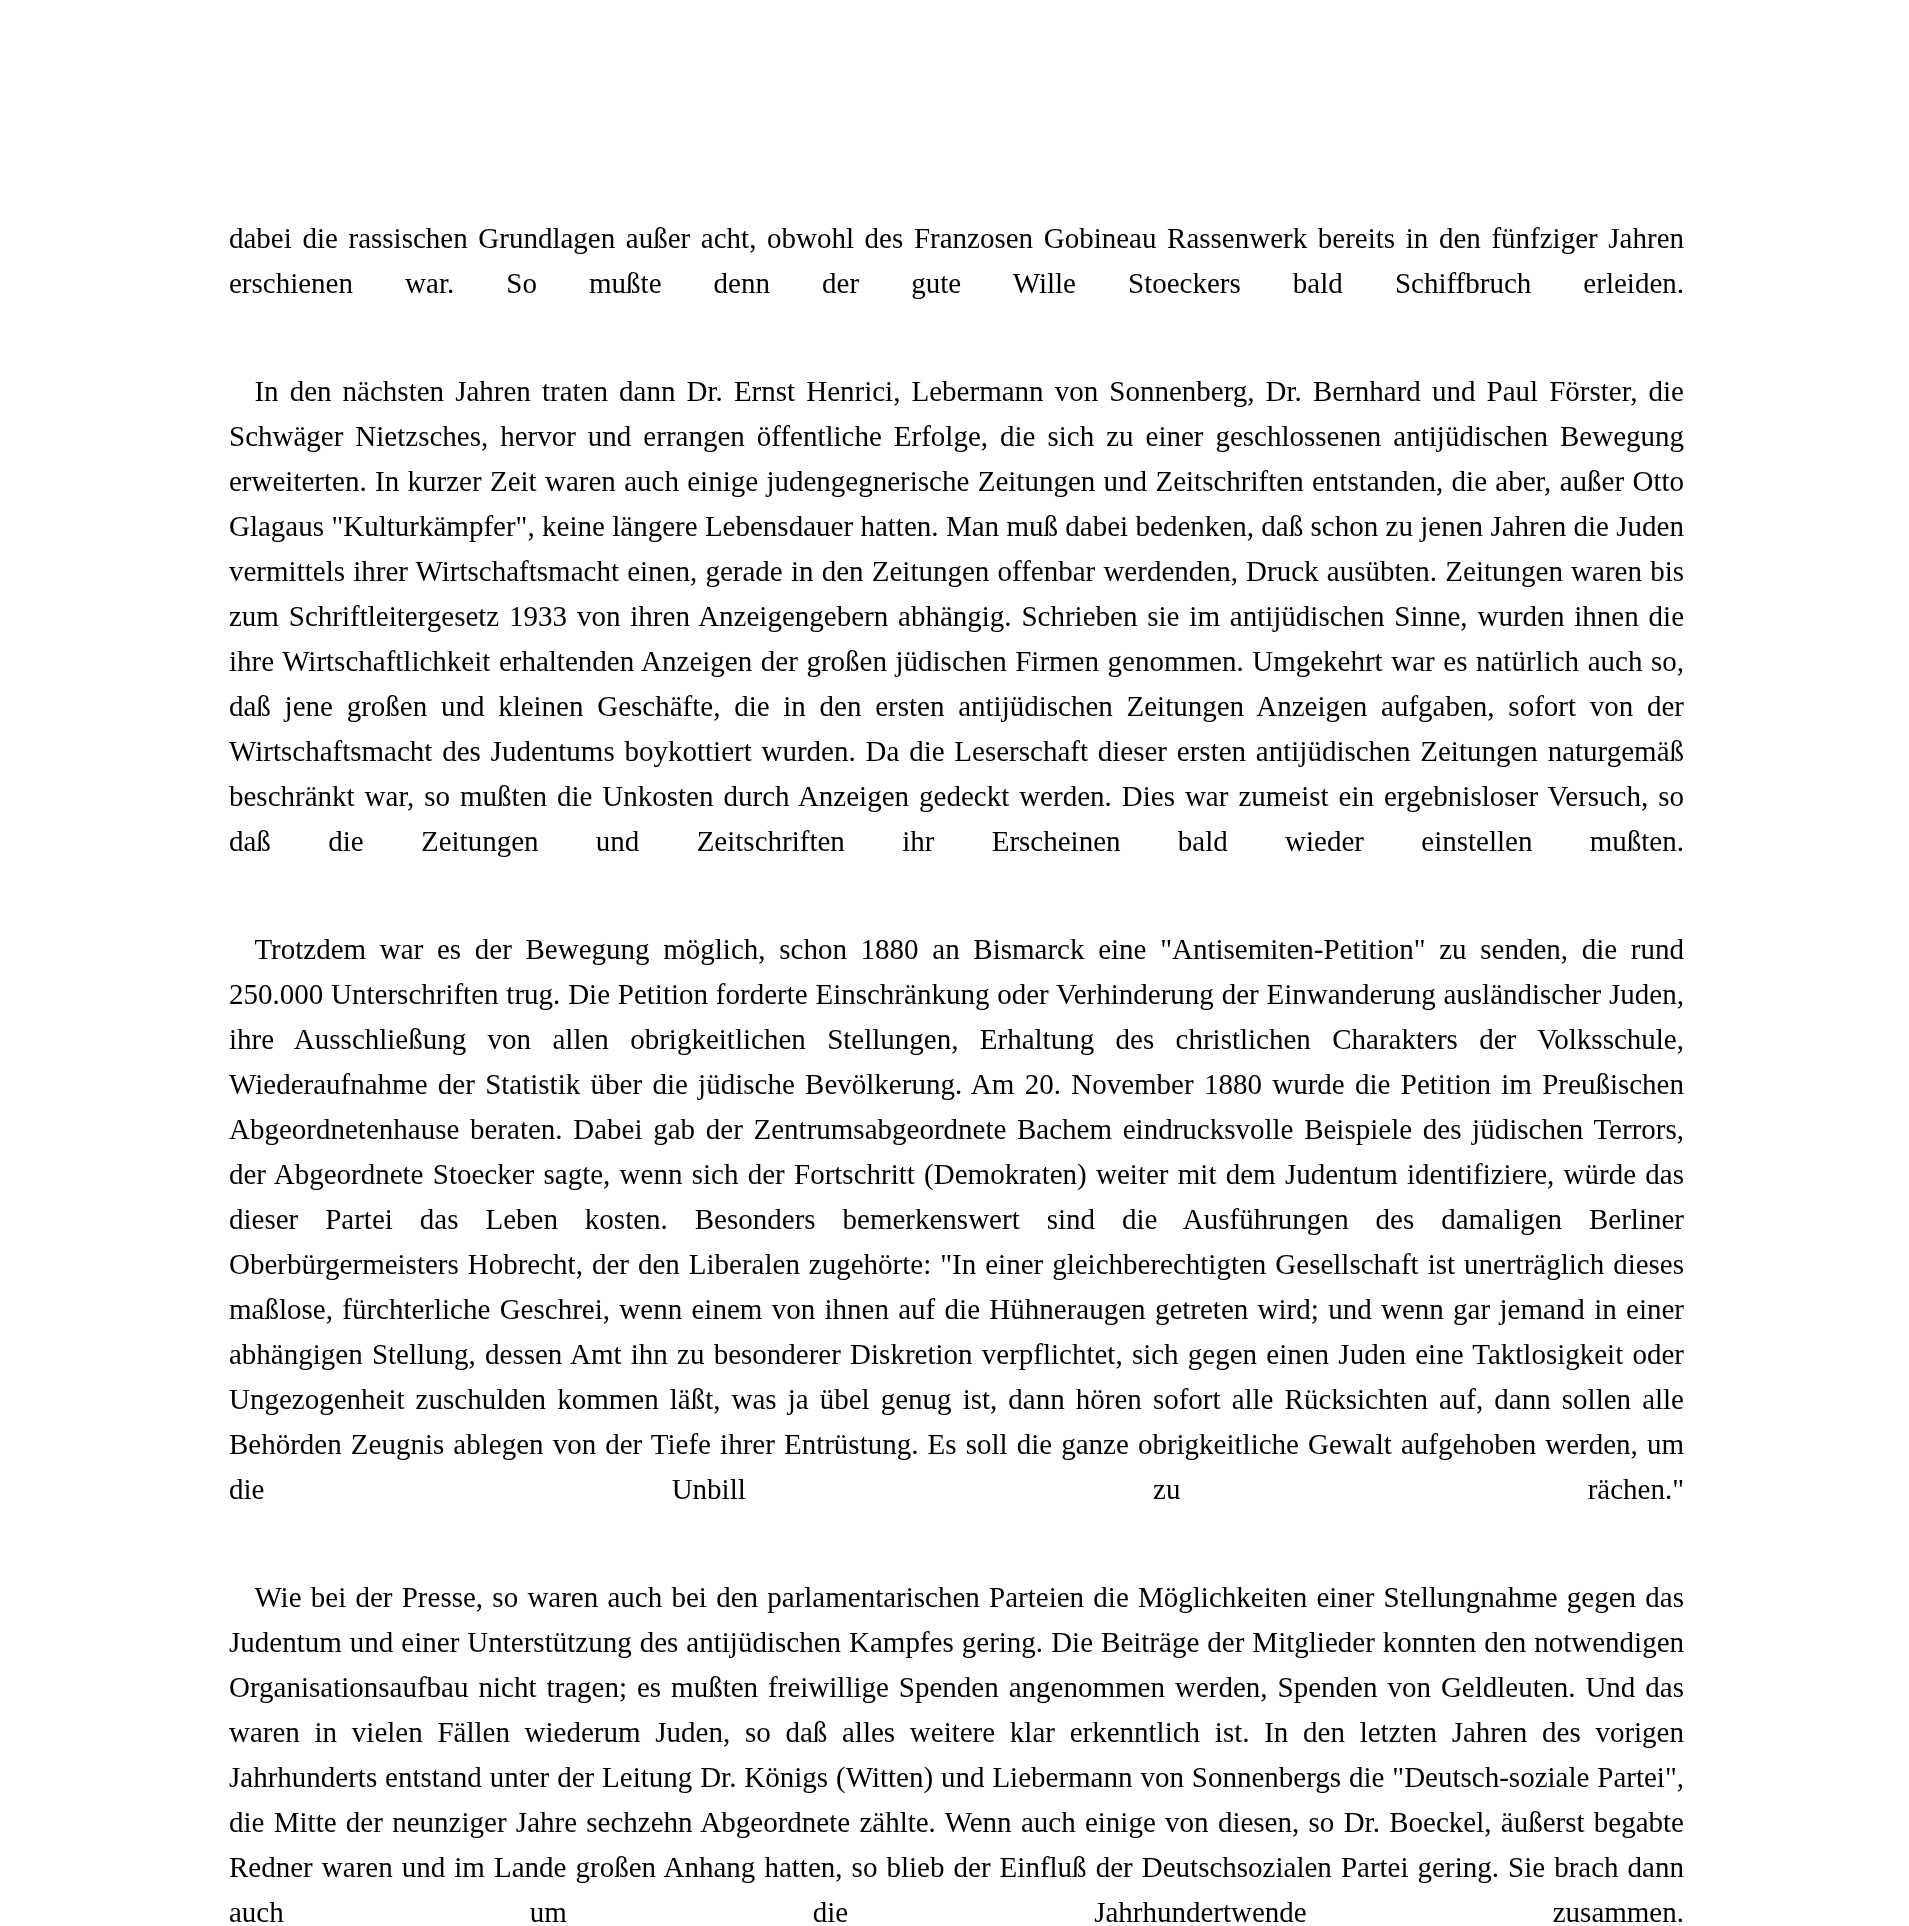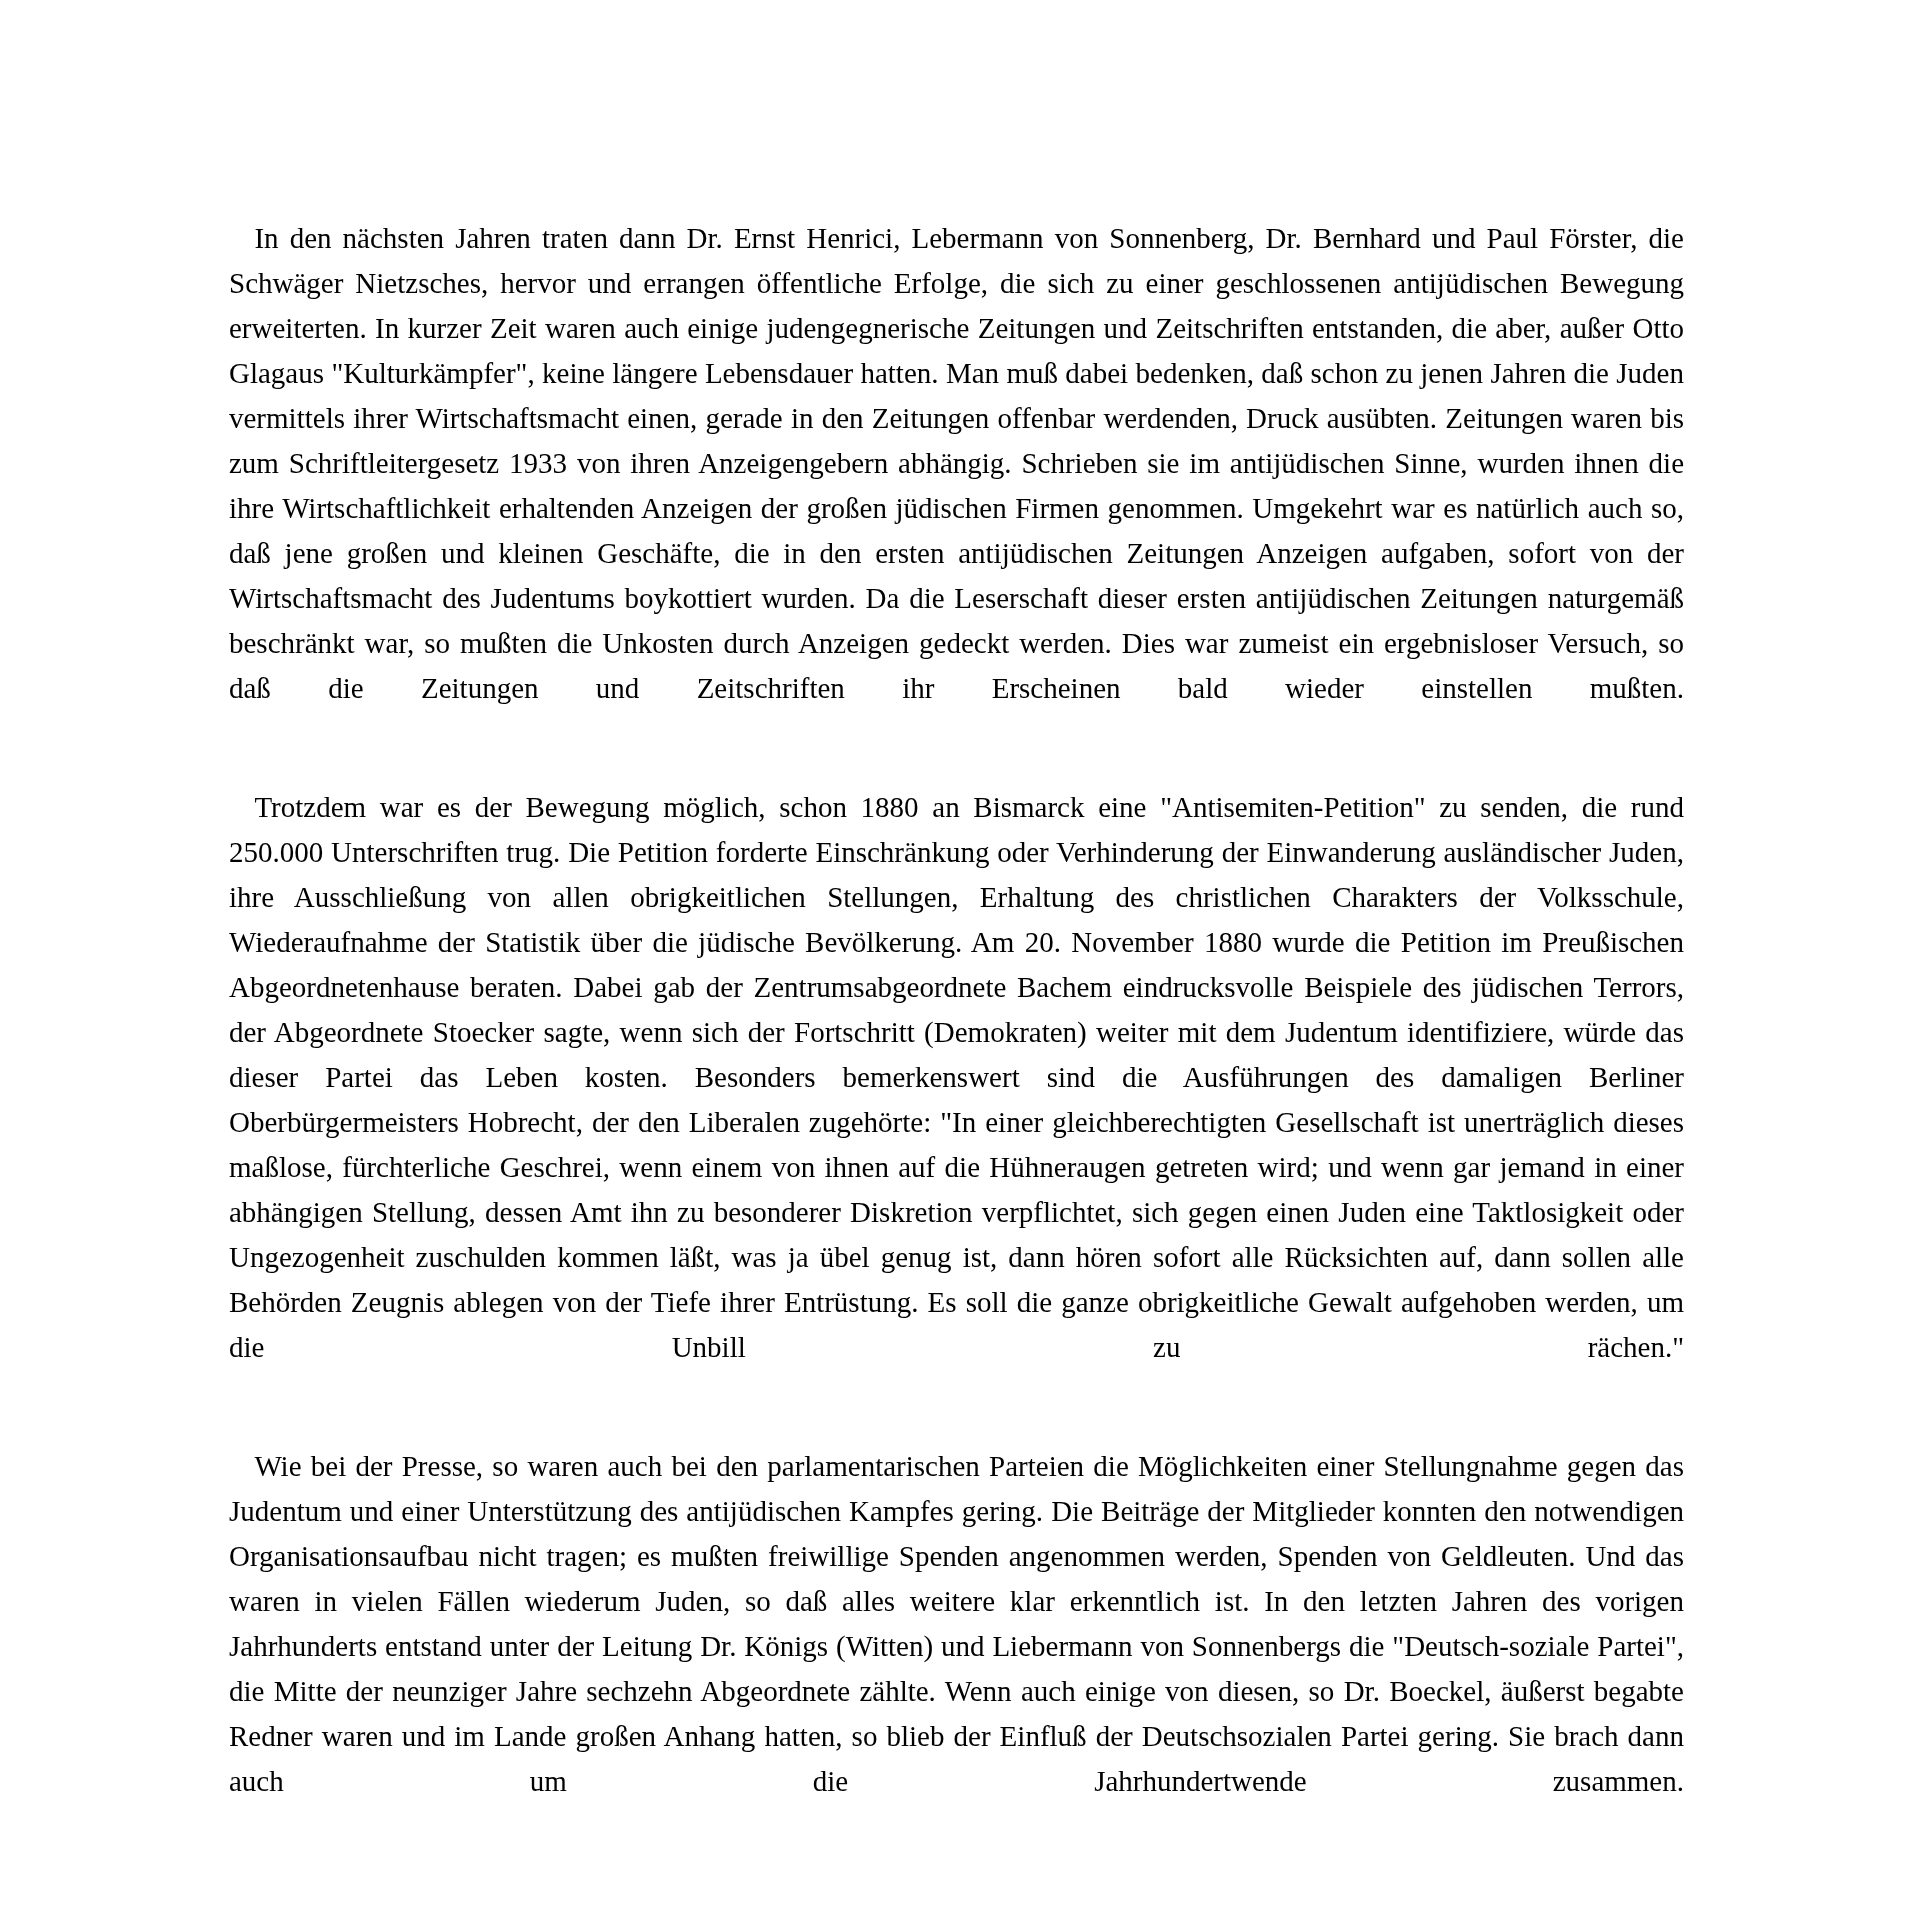--- a/index.html
+++ b/index.html
@@ -32,39 +32,40 @@
     text-align: justify;
     text-justify: inter-word;
     font-size: 29px;
     line-height: 45px;
     letter-spacing: 0px;
     word-spacing: 0px;
     hyphens: none;
     -webkit-hyphens: none;
   }
   .para + .para {
-    margin-top: 29px;
+    margin-top: 18px;
   }
   .para.indent {
     text-indent: 25.4px;
   }
   
   .para::after {
     content: "";
     display: inline-block;
     width: 100%;
   }
 </style>
 </head>
 <body>
 
 <div class="page">
 
   <div class="text-column">
 
+    <p class="para">dabei die rassischen Grundlagen außer acht, obwohl des Franzosen Gobineau Rassenwerk bereits in den fünfziger Jahren erschienen war. So mußte denn der gute Wille Stoeckers bald Schiffbruch erleiden.</p>
 
     <p class="para indent">In den nächsten Jahren traten dann Dr. Ernst Henrici, Lebermann von Sonnenberg, Dr. Bernhard und Paul Förster, die Schwäger Nietzsches, hervor und errangen öffentliche Erfolge, die sich zu einer geschlossenen antijüdischen Bewegung erweiterten. In kurzer Zeit waren auch einige judengegnerische Zeitungen und Zeitschriften entstanden, die aber, außer Otto Glagaus "Kulturkämpfer", keine längere Lebensdauer hatten. Man muß dabei bedenken, daß schon zu jenen Jahren die Juden vermittels ihrer Wirtschaftsmacht einen, gerade in den Zeitungen offenbar werdenden, Druck ausübten. Zeitungen waren bis zum Schriftleitergesetz 1933 von ihren Anzeigengebern abhängig. Schrieben sie im antijüdischen Sinne, wurden ihnen die ihre Wirtschaftlichkeit erhaltenden Anzeigen der großen jüdischen Firmen genommen. Umgekehrt war es natürlich auch so, daß jene großen und kleinen Geschäfte, die in den ersten antijüdischen Zeitungen Anzeigen aufgaben, sofort von der Wirtschaftsmacht des Judentums boykottiert wurden. Da die Leserschaft dieser ersten antijüdischen Zeitungen naturgemäß beschränkt war, so mußten die Unkosten durch Anzeigen gedeckt werden. Dies war zumeist ein ergebnisloser Versuch, so daß die Zeitungen und Zeitschriften ihr Erscheinen bald wieder einstellen mußten.</p>
 
     <p class="para indent">Trotzdem war es der Bewegung möglich, schon 1880 an Bismarck eine "Antisemiten-Petition" zu senden, die rund 250.000 Unterschriften trug. Die Petition forderte Einschränkung oder Verhinderung der Einwanderung ausländischer Juden, ihre Ausschließung von allen obrigkeitlichen Stellungen, Erhaltung des christlichen Charakters der Volksschule, Wiederaufnahme der Statistik über die jüdische Bevölkerung. Am 20. November 1880 wurde die Petition im Preußischen Abgeordnetenhause beraten. Dabei gab der Zentrumsabgeordnete Bachem eindrucksvolle Beispiele des jüdischen Terrors, der Abgeordnete Stoecker sagte, wenn sich der Fortschritt (Demokraten) weiter mit dem Judentum identifiziere, würde das dieser Partei das Leben kosten. Besonders bemerkenswert sind die Ausführungen des damaligen Berliner Oberbürgermeisters Hobrecht, der den Liberalen zugehörte: "In einer gleichberechtigten Gesellschaft ist unerträglich dieses maßlose, fürchterliche Geschrei, wenn einem von ihnen auf die Hühneraugen getreten wird; und wenn gar jemand in einer abhängigen Stellung, dessen Amt ihn zu besonderer Diskretion verpflichtet, sich gegen einen Juden eine Taktlosigkeit oder Ungezogenheit zuschulden kommen läßt, was ja übel genug ist, dann hören sofort alle Rücksichten auf, dann sollen alle Behörden Zeugnis ablegen von der Tiefe ihrer Entrüstung. Es soll die ganze obrigkeitliche Gewalt aufgehoben werden, um die Unbill zu rächen."</p>
 
     <p class="para indent">Wie bei der Presse, so waren auch bei den parlamentarischen Parteien die Möglichkeiten einer Stellungnahme gegen das Judentum und einer Unterstützung des antijüdischen Kampfes gering. Die Beiträge der Mitglieder konnten den notwendigen Organisationsaufbau nicht tragen; es mußten freiwillige Spenden angenommen werden, Spenden von Geldleuten. Und das waren in vielen Fällen wiederum Juden, so daß alles weitere klar erkenntlich ist. In den letzten Jahren des vorigen Jahrhunderts entstand unter der Leitung Dr. Königs (Witten) und Liebermann von Sonnenbergs die "Deutsch-soziale Partei", die Mitte der neunziger Jahre sechzehn Abgeordnete zählte. Wenn auch einige von diesen, so Dr. Boeckel, äußerst begabte Redner waren und im Lande großen Anhang hatten, so blieb der Einfluß der Deutschsozialen Partei gering. Sie brach dann auch um die Jahrhundertwende zusammen.</p>
 
   </div>
 
 </div>

